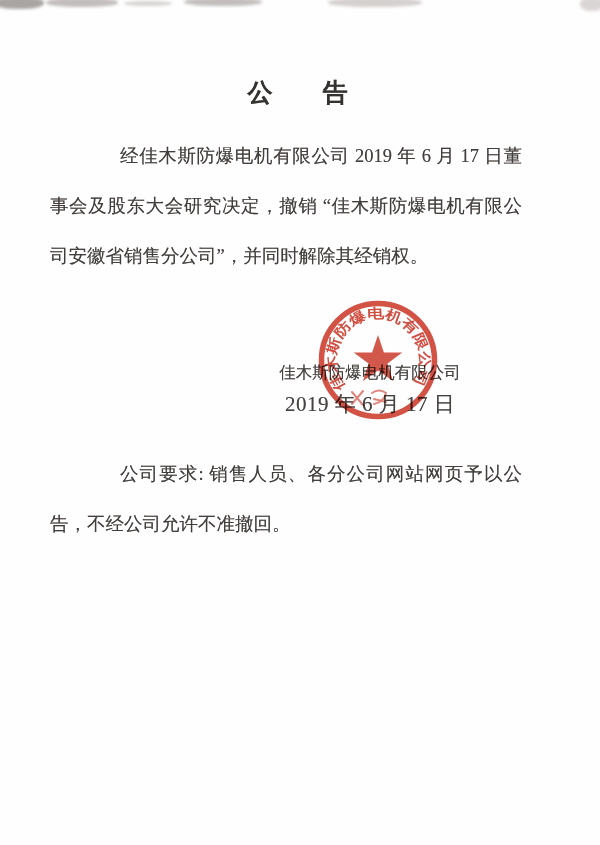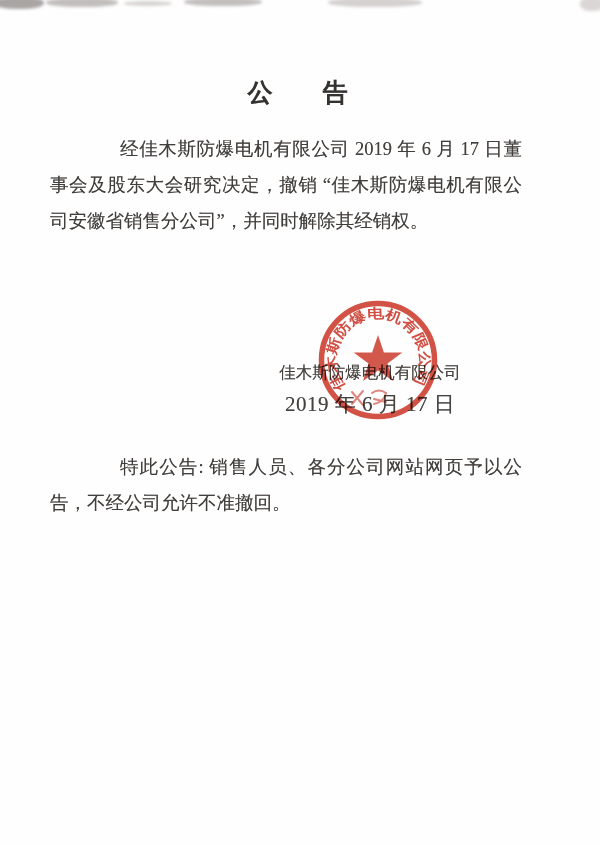--- a/index.html
+++ b/index.html
@@ -34,21 +34,21 @@
     text-align: center;
     font-size: 25px; font-weight: bold;
     color: #34322f;
     word-spacing: 42px;
     letter-spacing: 1px;
     text-shadow: 0 0 .5px rgba(52,50,47,.55);
     margin: 0;
   }
   .body-para {
     position: absolute; left: 50px; width: 472px;
-    font-size: 18.5px; line-height: 36px;
+    font-size: 18.5px; line-height: 50px;
     color: #413e3b;
     text-align: justify;
     text-shadow: 0 0 .5px rgba(65,62,59,.5);
     margin: 0;
   }
   .para1   { top: 131px; text-indent: 70px; }
   .closing { top: 239px; text-indent: 70px; }
   .requirements { top: 449px; text-indent: 70px; }
 
   .signature {
@@ -105,15 +105,15 @@
         <textPath href="#sealArc" startOffset="0" textLength="186" lengthAdjust="spacingAndGlyphs">佳木斯防爆电机有限公司</textPath>
       </text>
 
       <g stroke="#cb3526" stroke-width="2" fill="none" opacity=".65" stroke-linecap="round">
         <path d="M38 96 l11 13 M49 95 l-11 13"></path>
         <path d="M58 97 q7 -5 14 0 q-2 9 -12 11 M60 103 l12 3"></path>
       </g>
     </svg>
   </div>
 
-  <p class="body-para requirements">特此公告: 销售人员、各分公司网站网页予以公告，不经公司允许不准撤回。</p>
+  <p class="body-para requirements">公司要求: 销售人员、各分公司网站网页予以公告，不经公司允许不准撤回。</p>
 
 </div>
 
 </body></html>

